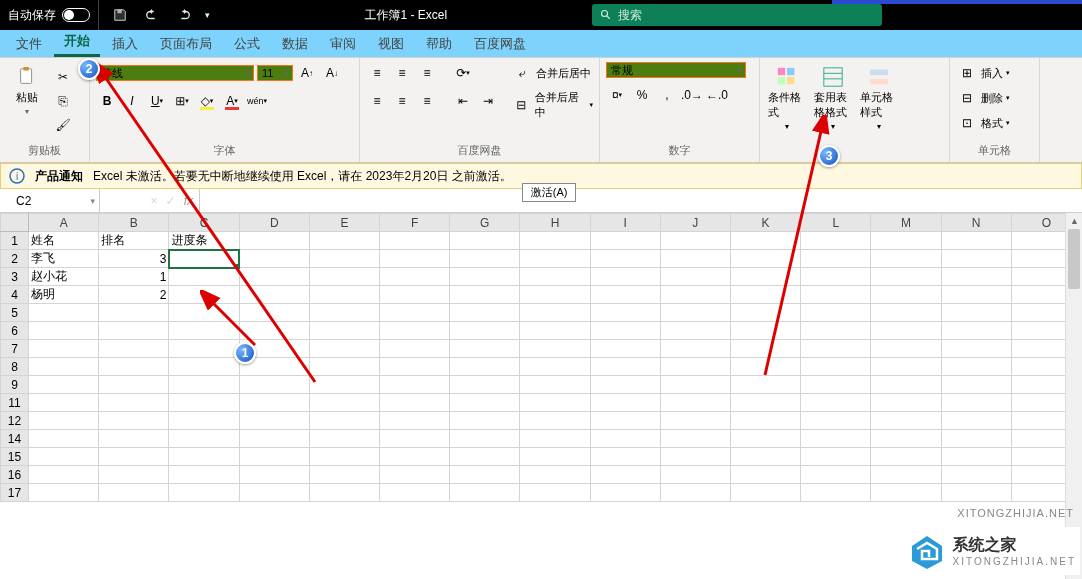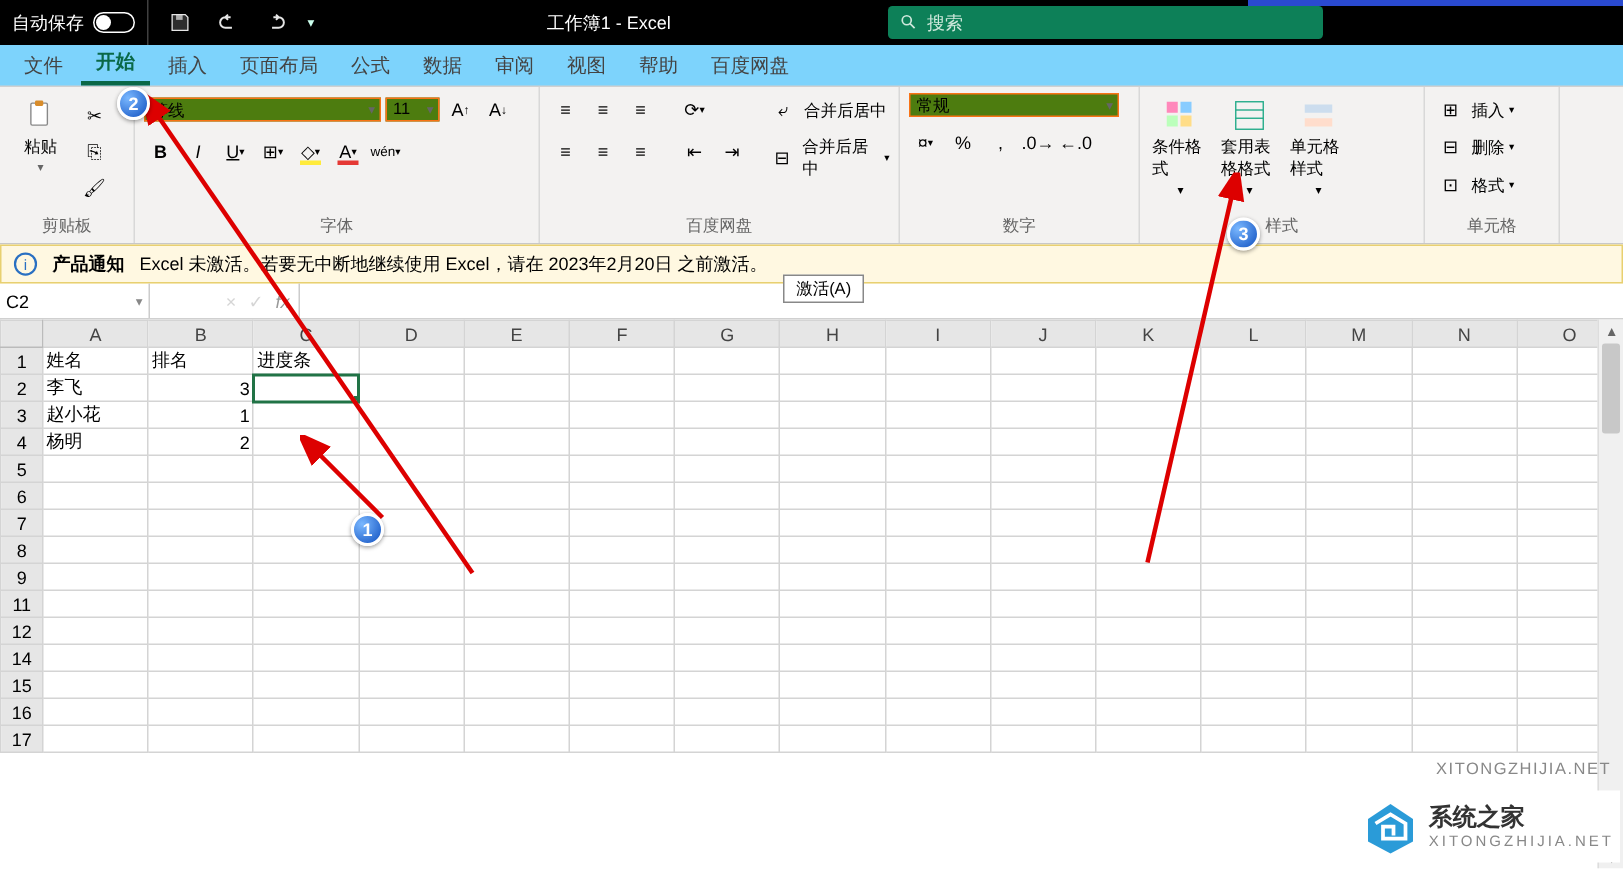--- a/index.html
+++ b/index.html
@@ -35,21 +35,21 @@
 .sel::after { content:'▾'; position:absolute; right:3px; font-size:9px; color:#666;}
 .font-sel { width: 158px; }
 .size-sel { width: 36px; }
 
 
 .notice { height: 26px; background:#fff8e1; border:1px solid #e8d070; display:flex; align-items:center; font-size:12px; padding:0 8px; gap:10px; }
 .notice .btn { border:1px solid #888; padding:1px 8px; background:#fff; font-size:11px; cursor:pointer;margin-top:32px;}
 
 
 .fxbar { height: 24px; border-bottom:1px solid #d0d0d0; display:flex; align-items:stretch; font-size:12px;}
-.namebox { width:100px; border-right:1px solid #ccc; display:flex; align-items:center; padding:0 4px; position:relative;}
+.namebox { width:100px; border-right:1px solid #ccc; display:flex; align-items:center; padding:0 16px; position:relative;}
 .namebox::after { content:'▾'; position:absolute; right:4px; color:#888; font-size:9px;}
 .fx-btns { width:100px; border-right:1px solid #ccc; display:flex; align-items:center; justify-content:flex-end; gap:8px; padding-right:6px; color:#999;}
 .fx-input { flex:1; padding:0 6px; }
 
 
 .grid-wrap { position:relative; overflow:hidden; height: calc(579px - 30px - 28px - 105px - 26px - 24px); }
 .grid { border-collapse:collapse; table-layout:fixed; width: 1082px; }
 .grid th, .grid td { border:1px solid #d4d4d4; font-size:12px; height:18px; padding:0 2px; overflow:hidden; white-space:nowrap; }
 .grid th { background:#e6e6e6; font-weight:normal; color:#444; text-align:center; }
 .grid .corner { width:28px; background:#e6e6e6; border-right:1px solid #bbb; border-bottom:1px solid #bbb;}
@@ -243,21 +243,20 @@
       </div>
       <div class="big-btn">
         <svg viewBox="0 0 24 24">
             <rect x="2" y="4" width="20" height="6" fill="#cde"></rect>
             <rect x="2" y="14" width="20" height="6" fill="#fdc"></rect>
           </svg>
         <span>单元格样式</span>
           <span style="font-size:8px">▾</span>
       </div>
     </div>
-    <div class="group-label">样式</div>
   </div>
 
   <div class="group" style="width:90px">
     <div class="group-body stack" style="gap:3px">
       <div class="row">
           <span class="mini">⊞</span>
           <span style="font-size:11px">插入</span>
           <span style="font-size:7px">▾</span>
         </div>
       <div class="row">

